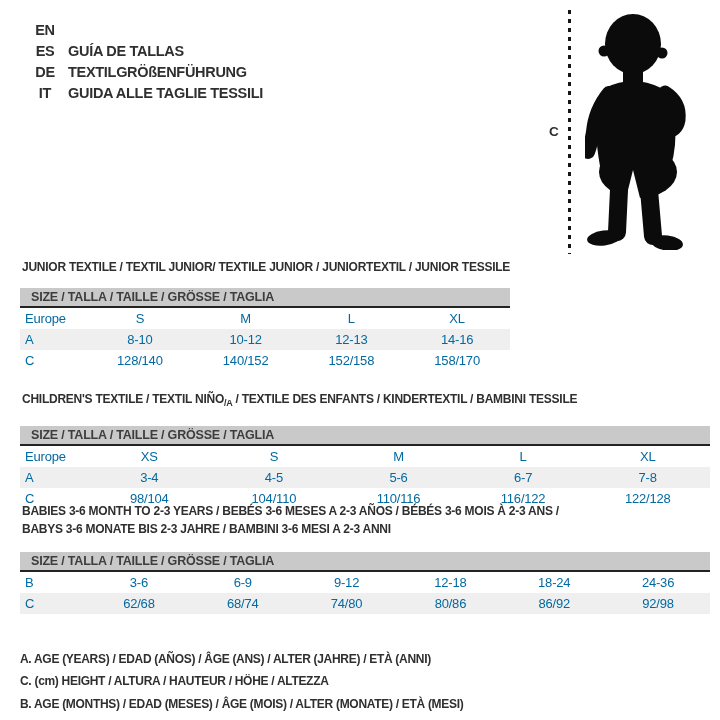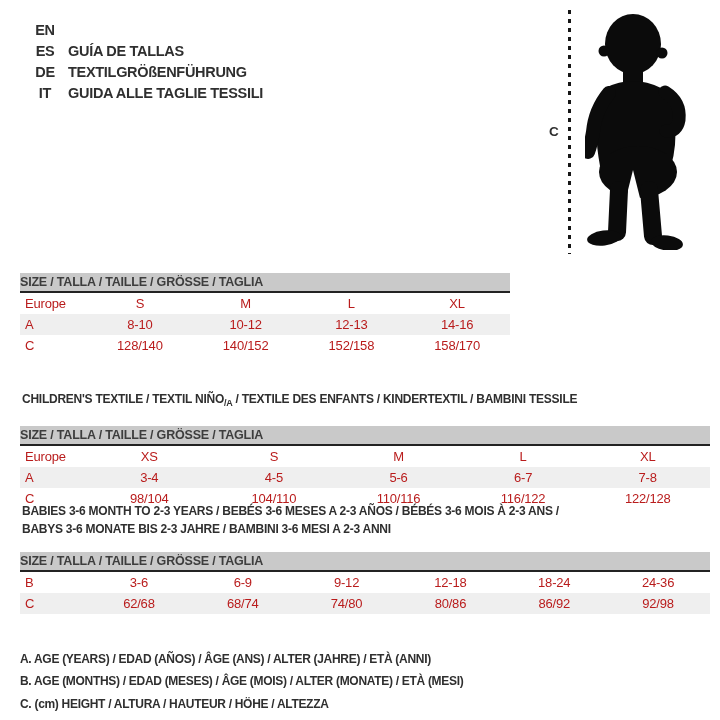--- a/index.html
+++ b/index.html
@@ -23,26 +23,26 @@
   
   .section{position:absolute;left:20px;}
   .section-junior{top:260px;width:490px;}
   .section-children{top:392px;width:690px;}
   .section-babies{top:504px;width:690px;}
   .sec-title{font-size:12px;font-weight:700;letter-spacing:-0.25px;white-space:nowrap;line-height:15px;margin:0 0 0 2px;}
   .sec-title .sub{vertical-align:sub;font-size:9px;}
   .sec-title-line2{line-height:21px;}
   .size-bar{
     margin-top:13px;height:18px;background:#c9c9c9;border-bottom:2px solid #232323;
-    display:flex;align-items:center;padding-left:0;
+    display:flex;align-items:center;padding-left:11px;
     font-size:12.5px;font-weight:700;color:#3d3d3d;letter-spacing:-0.2px;
   }
   .section-children .size-bar{margin-top:15px;}
   .section-babies .size-bar{margin-top:12px;}
-  .trow{display:flex;align-items:center;height:21px;font-size:13px;letter-spacing:-0.2px;color:#b91c1c;}
+  .trow{display:flex;align-items:center;height:21px;font-size:13px;letter-spacing:-0.2px;color:#0369a1;}
   .trow.shaded{background:#efefef;}
   .tlabel{width:62px;padding-left:5px;}
   .tcell{flex:1;text-align:center;}
   
   .legend{position:absolute;top:648px;left:20px;}
   .legend-line{font-size:12px;font-weight:700;letter-spacing:-0.3px;line-height:22.4px;white-space:nowrap;}
 </style>
 </head>
 <body>
 
@@ -86,20 +86,21 @@
 
     <path d="M34,180 L32,222" fill="none" stroke="#0b0b0b" stroke-width="18" stroke-linecap="round"></path>
     <path d="M64,180 L68,226" fill="none" stroke="#0b0b0b" stroke-width="18" stroke-linecap="round"></path>
 
     <ellipse cx="19" cy="228" rx="17" ry="7.5" transform="rotate(-7 19 228)"></ellipse>
     <ellipse cx="82" cy="233" rx="16" ry="7.5" transform="rotate(7 82 233)"></ellipse>
   </svg>
 </div>
 
 <div class="section section-junior">
+  <div class="sec-title">JUNIOR TEXTILE / TEXTIL JUNIOR/ TEXTILE JUNIOR / JUNIORTEXTIL / JUNIOR TESSILE</div>
   <div class="size-bar">
     <span>SIZE / TALLA / TAILLE / GRÖSSE / TAGLIA</span>
   </div>
   <div class="trow thead">
     <span class="tlabel">Europe</span>
     <span class="tcell">S</span>
     <span class="tcell">M</span>
     <span class="tcell">L</span>
     <span class="tcell">XL</span>
   </div>
@@ -173,15 +174,15 @@
     <span class="tcell">68/74</span>
     <span class="tcell">74/80</span>
     <span class="tcell">80/86</span>
     <span class="tcell">86/92</span>
     <span class="tcell">92/98</span>
   </div>
 </div>
 
 <div class="legend">
   <div class="legend-line">A. AGE (YEARS) / EDAD (AÑOS) / ÂGE (ANS) / ALTER (JAHRE) / ETÀ (ANNI)</div>
+  <div class="legend-line">C. (cm) HEIGHT / ALTURA / HAUTEUR / HÖHE / ALTEZZA</div>
   <div class="legend-line">B. AGE (MONTHS) / EDAD (MESES) / ÂGE (MOIS) / ALTER (MONATE) / ETÀ (MESI)</div>
-  <div class="legend-line">C. (cm) HEIGHT / ALTURA / HAUTEUR / HÖHE / ALTEZZA</div>
 </div>
 
 </body></html>

